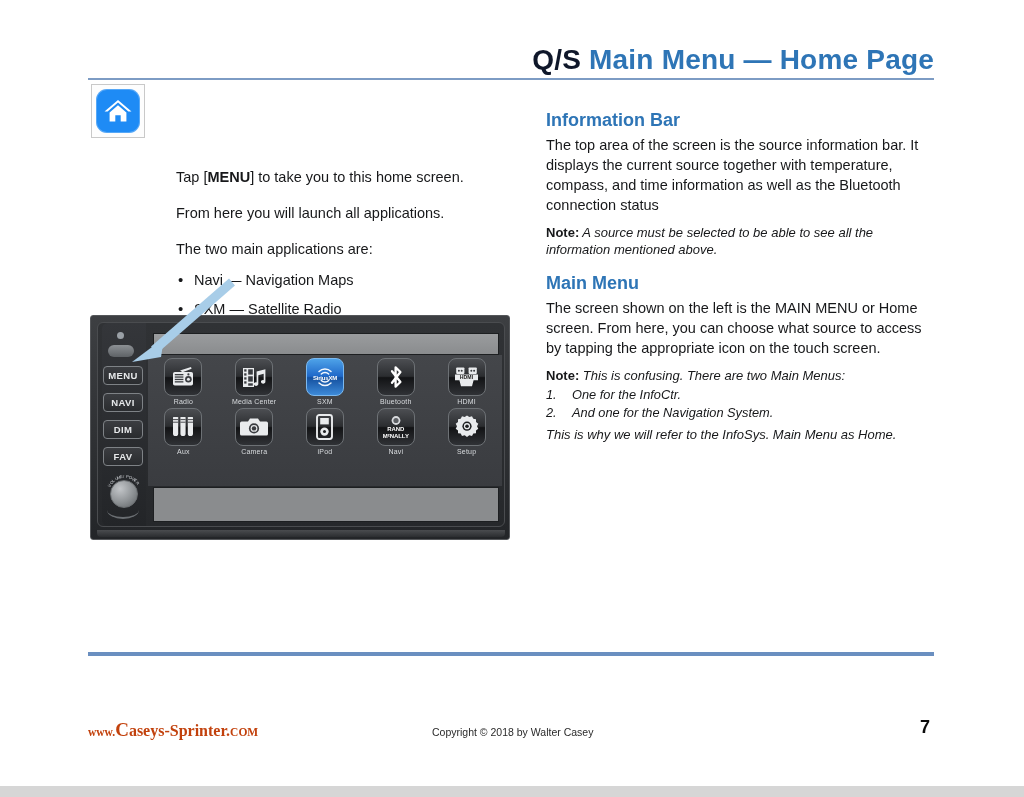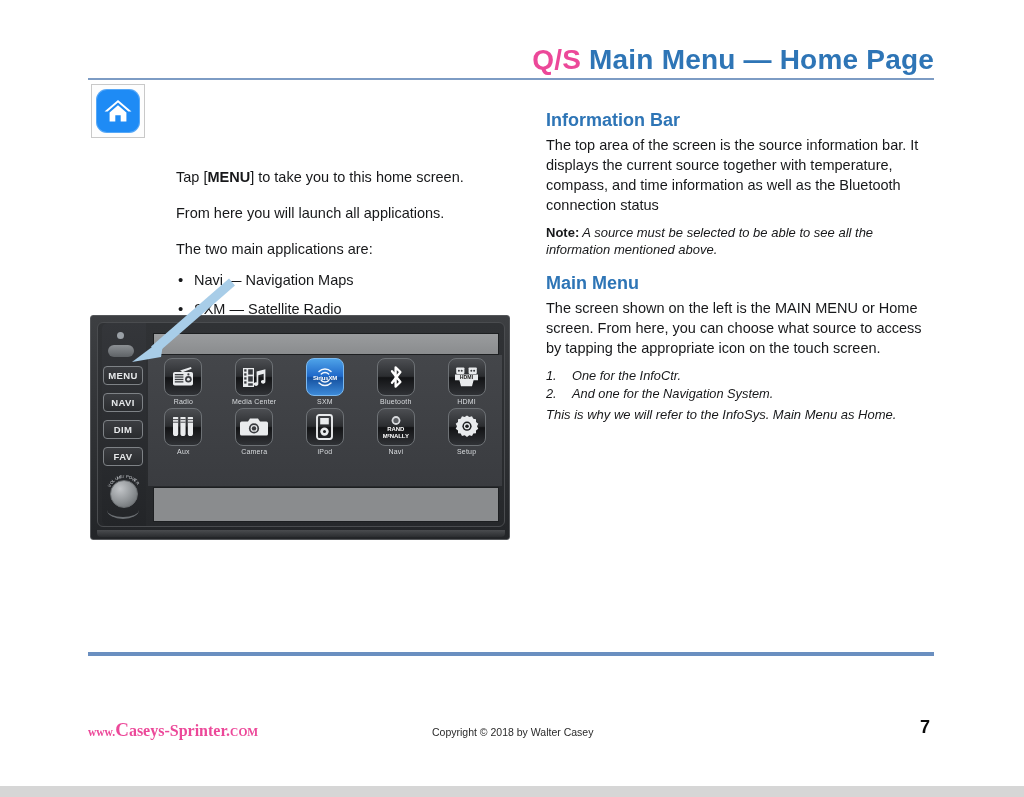--- a/index.html
+++ b/index.html
@@ -33,21 +33,21 @@
   .title {
     position: absolute;
     right: 90px;
     top: 44px;
     font-size: 28px;
     font-weight: bold;
     letter-spacing: 0.2px;
     white-space: nowrap;
     color: #2e75b6;
   }
-  .title .qs { color: #ec4899; }
+  .title .qs { color: #0f172a; }
   .title-rule {
     position: absolute;
     left: 88px;
     top: 78px;
     width: 846px;
     height: 2px;
     background: #7d9cc4;
   }
 
   
@@ -343,21 +343,21 @@
     height: 4px;
     background: #6a8fc0;
   }
   .footer-site {
     position: absolute;
     left: 88px;
     top: 719px;
     font-family: "Liberation Serif", serif;
     font-size: 16px;
     font-weight: bold;
-    color: #ec4899;
+    color: #c2410c;
     white-space: nowrap;
   }
   .footer-site .sm { font-size: 11.5px; }
   .footer-site .big { font-size: 19px; }
   .footer-copy {
     position: absolute;
     left: 432px;
     top: 726px;
     font-size: 10.5px;
     color: #2a2a2a;
@@ -401,20 +401,21 @@
     </ul>
   </div>
 
   <div class="right-col">
     <p class="sec-head">Information Bar</p>
     <p class="body-p">The top area of the screen is the source information bar. It displays the current source together with temperature, compass, and time information as well as the Bluetooth connection status</p>
     <p class="note"><b>Note:</b><span> A source must be selected to be able to see all the information mentioned above.</span></p>
 
     <p class="sec-head second">Main Menu</p>
     <p class="body-p">The screen shown on the left is the MAIN MENU or Home screen. From here, you can choose what source to access by tapping the appropriate icon on the touch screen.</p>
+    <p class="note"><b>Note:</b><span> This is confusing. There are two Main Menus:</span></p>
     <ul class="numlist">
       <li><span class="num">1.</span><span>One for the InfoCtr.</span></li>
       <li><span class="num">2.</span><span>And one for the Navigation System.</span></li>
     </ul>
     <p class="note final">This is why we will refer to the InfoSys. Main Menu as Home.</p>
   </div>
 
   <div class="device">
     <div class="device-inner">
 

